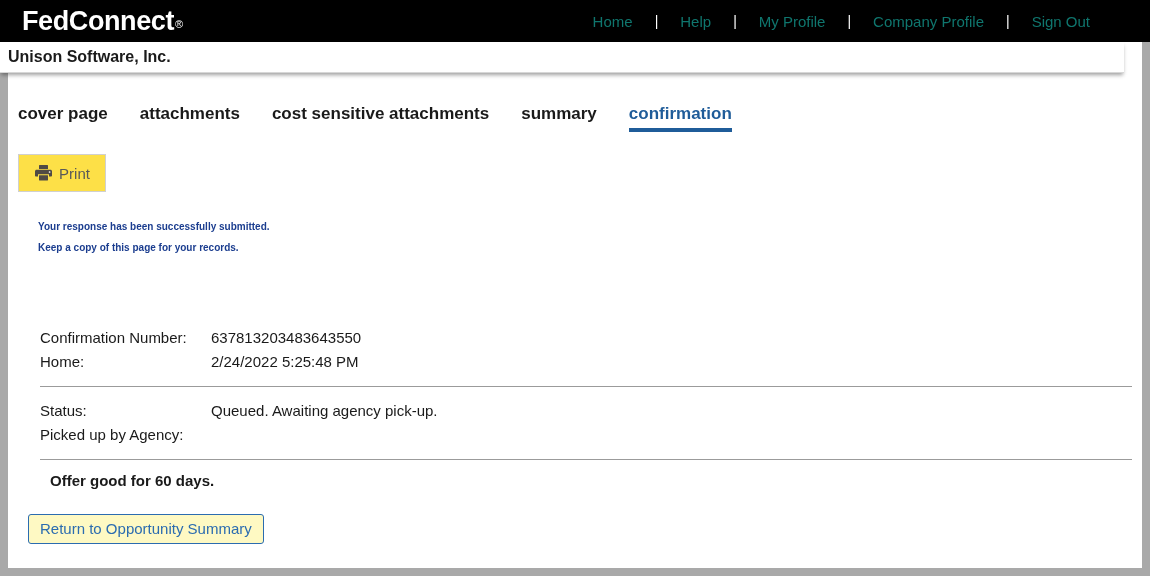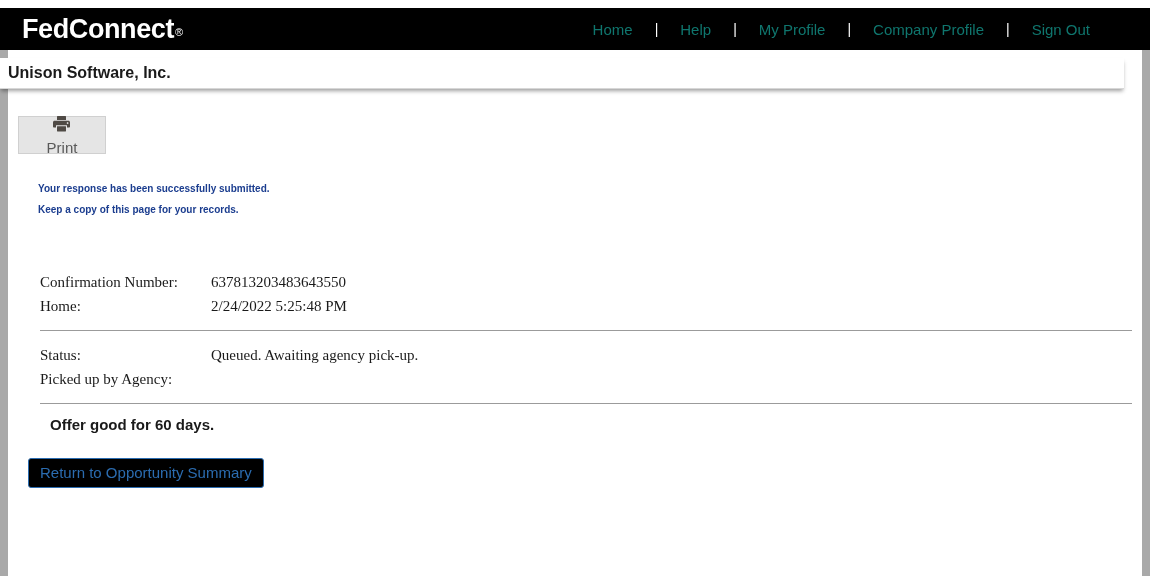--- a/index.html
+++ b/index.html
@@ -26,21 +26,21 @@
     border-bottom: 8px solid #a9a9a9;
   }
 
   
   .topbar {
     position: relative;
     height: 42px;
     background: #000000;
     display: flex;
     align-items: center;
-    margin: 8px -8px;
+    margin: 0 -8px;
     padding: 0 14px 0 22px;
   }
   .logo {
     color: #ffffff;
     font-size: 27px;
     font-weight: bold;
     letter-spacing: -0.4px;
     line-height: 1;
     white-space: nowrap;
   }
@@ -120,54 +120,52 @@
 
   
   .content {
     padding: 0 0 0 10px;
   }
 
   .print-btn {
     margin-top: 22px;
     width: 88px;
     height: 38px;
-    background: #e5e5e5;
+    background: #fde047;
     border: 1px solid #d0d0d0;
     display: inline-flex;
     align-items: center;
     justify-content: center;
     gap: 5px;
     cursor: pointer;
     font-size: 15px;
     color: #595959;
     font-weight: normal;
-    flex-direction: column;
   }
   .print-btn .printer-icon {
     display: inline-flex;
     width: 20px;
     height: 20px;
     color: #4f4a45;
   }
   .print-btn .printer-icon svg { display: block; }
 
   .success-msg {
     margin-top: 24px;
     margin-left: 20px;
     color: #1b3d8f;
     font-size: 10px;
     font-weight: bold;
     line-height: 21px;
   }
 
   .details {
-    margin-top: 50px;
+    margin-top: 68px;
     margin-left: 22px;
     width: 1092px;
-    font-family: Liberation Serif, serif;
   }
   .detail-row {
     display: flex;
     font-size: 15px;
     color: #1a1a1a;
     line-height: 24px;
   }
   .detail-label {
     width: 171px;
     flex: 0 0 171px;
@@ -192,21 +190,21 @@
     color: #1a1a1a;
   }
 
   .return-btn {
     margin-top: 25px;
     margin-left: 10px;
     display: inline-block;
     padding: 5px 11px 6px 11px;
     border: 1px solid #2b6cb0;
     border-radius: 3px;
-    background: #000000;
+    background: #fef9c3;
     color: #2b6cb0;
     font-size: 15px;
     cursor: pointer;
     white-space: nowrap;
   }
 </style>
 </head>
 <body>
 
 <div class="page-frame">
@@ -226,20 +224,27 @@
       <a href="#">Sign Out</a>
     </nav>
   </div>
 
   <div class="company-bar-wrap">
     <div class="company-bar">
       <span class="company-name">Unison Software, Inc.</span>
     </div>
   </div>
 
+  <div class="tabs">
+    <div class="tab">cover page</div>
+    <div class="tab">attachments</div>
+    <div class="tab">cost sensitive attachments</div>
+    <div class="tab">summary</div>
+    <div class="tab active">confirmation</div>
+  </div>
 
   <div class="content">
 
     <button class="print-btn">
       <span class="printer-icon">
         <svg viewBox="0 0 20 20" width="20" height="20" aria-hidden="true">
           <path fill="currentColor" d="M5.5 2h8a.5.5 0 0 1 .5.5V6H5V2.5a.5.5 0 0 1 .5-.5z"></path>
           <path fill="currentColor" d="M2.6 6.8h13.8c.9 0 1.6.7 1.6 1.6v4.1c0 .6-.5 1.1-1.1 1.1H15v-2.4H4v2.4H2.1c-.6 0-1.1-.5-1.1-1.1V8.4c0-.9.7-1.6 1.6-1.6z"></path>
           <rect fill="currentColor" x="5" y="12.2" width="9" height="5.3" rx="0.4"></rect>
           <circle fill="#ffffff" cx="15.6" cy="9" r="0.85"></circle>

